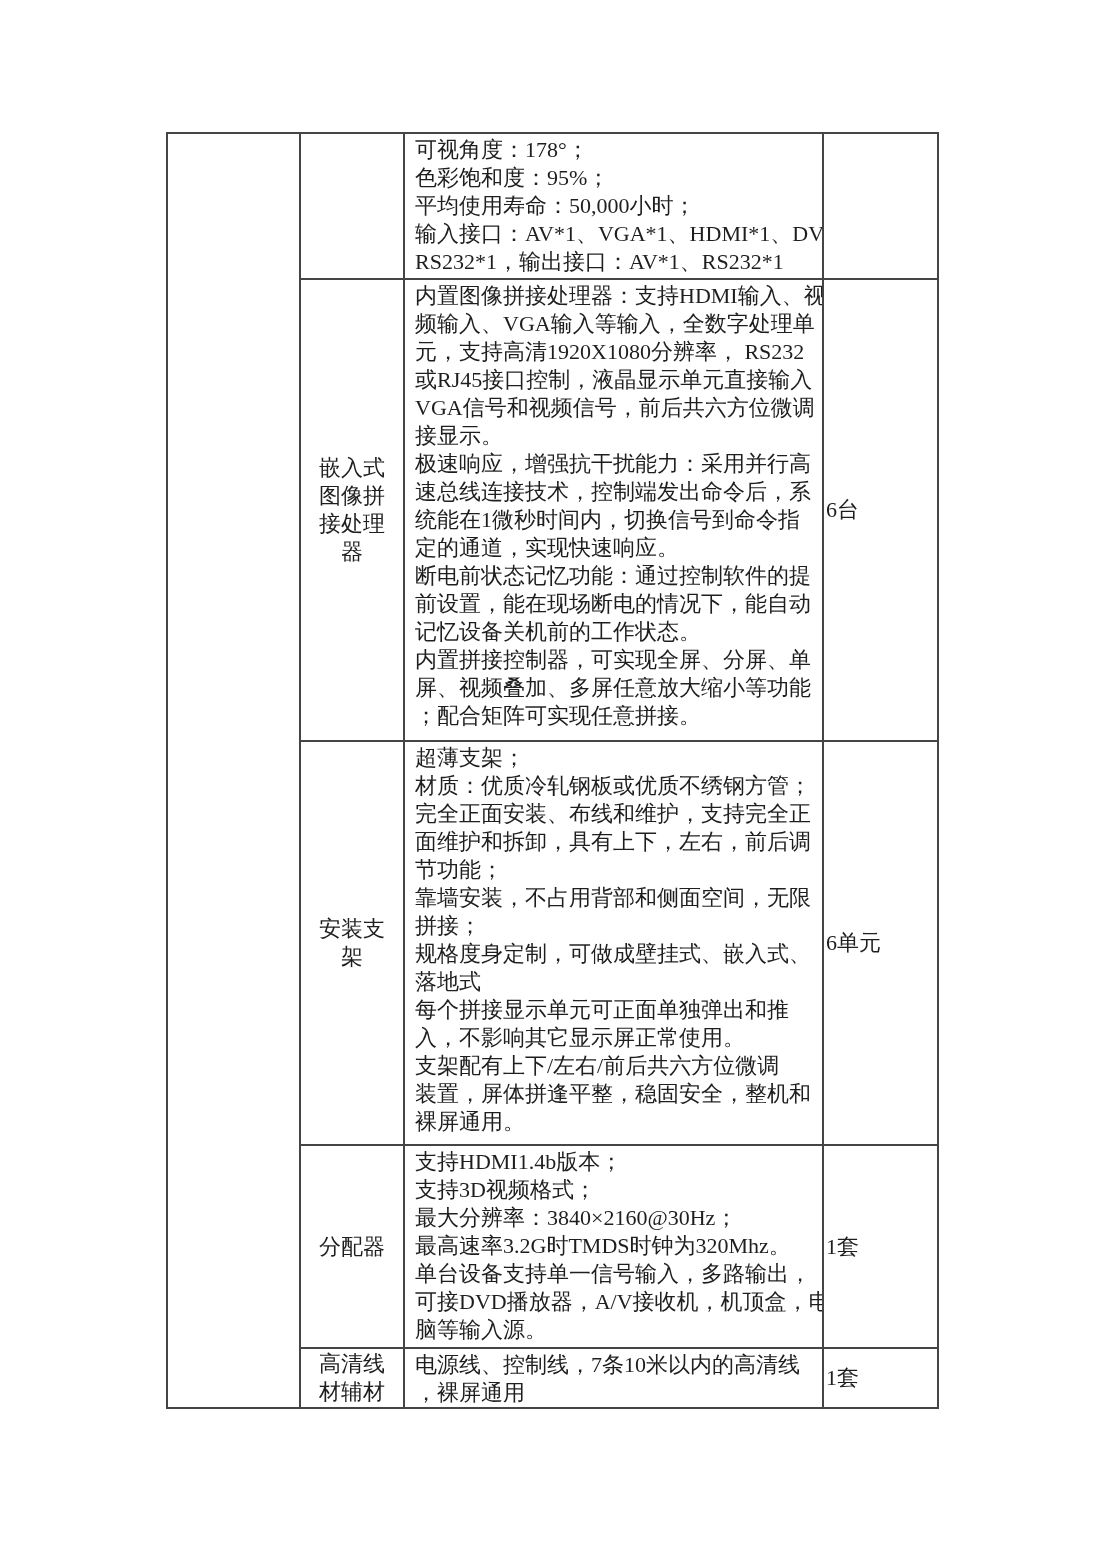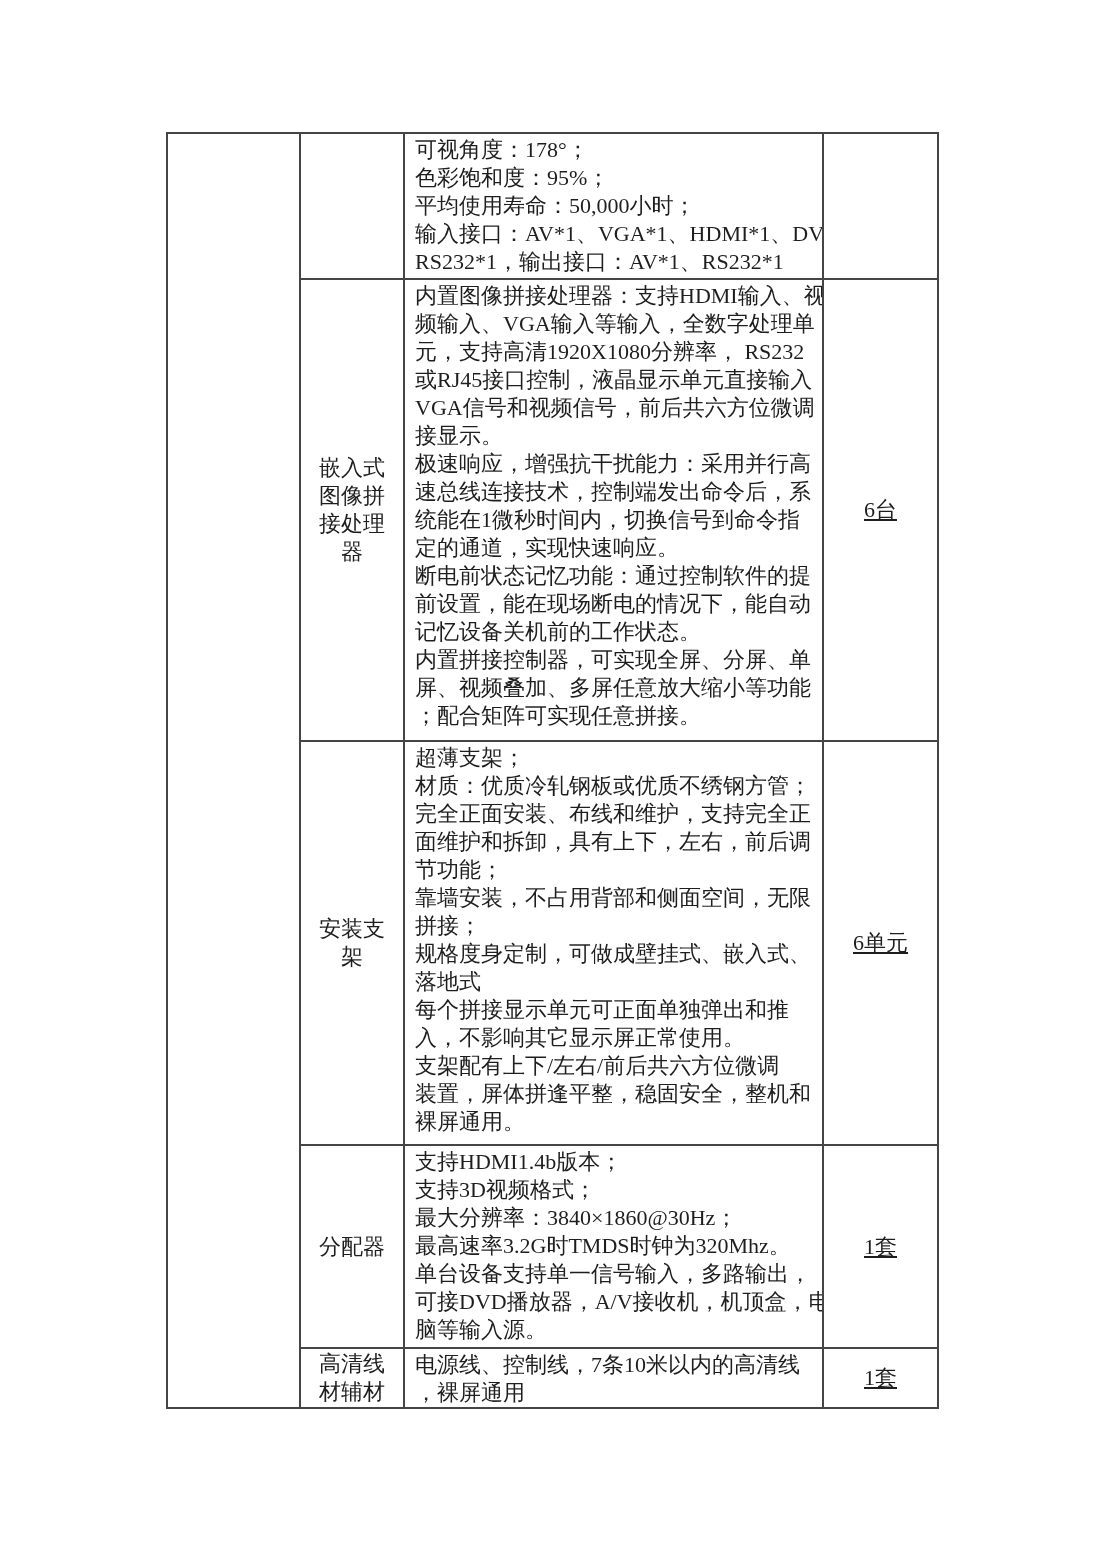--- a/index.html
+++ b/index.html
@@ -40,25 +40,23 @@
     white-space: pre;
     padding: 0 2px;
   }
   td.spec {
     text-align: left;
     vertical-align: top;
     white-space: pre;
     padding: 2px 2px 0 10px;
   }
   td.qty {
-    text-align: center;
     vertical-align: middle;
     white-space: pre;
     padding: 0 2px;
-    text-decoration: underline;
   }
 </style>
 </head>
 <body>
 
 <div class="page">
   <table class="spec-table">
     <colgroup>
       <col style="width:133px">
       <col style="width:104px">
@@ -115,21 +113,21 @@
 入，不影响其它显示屏正常使用。
 支架配有上下/左右/前后共六方位微调
 装置，屏体拼逢平整，稳固安全，整机和
 裸屏通用。</td>
       <td class="qty">6单元</td>
     </tr>
     <tr style="height:203px">
       <td class="lbl">分配器</td>
       <td class="spec">支持HDMI1.4b版本；
 支持3D视频格式；
-最大分辨率：3840×1860@30Hz；
+最大分辨率：3840×2160@30Hz；
 最高速率3.2G时TMDS时钟为320Mhz。
 单台设备支持单一信号输入，多路输出，
 可接DVD播放器，A/V接收机，机顶盒，电
 脑等输入源。</td>
       <td class="qty">1套</td>
     </tr>
     <tr style="height:57px">
       <td class="lbl">高清线
 材辅材</td>
       <td class="spec">电源线、控制线，7条10米以内的高清线

